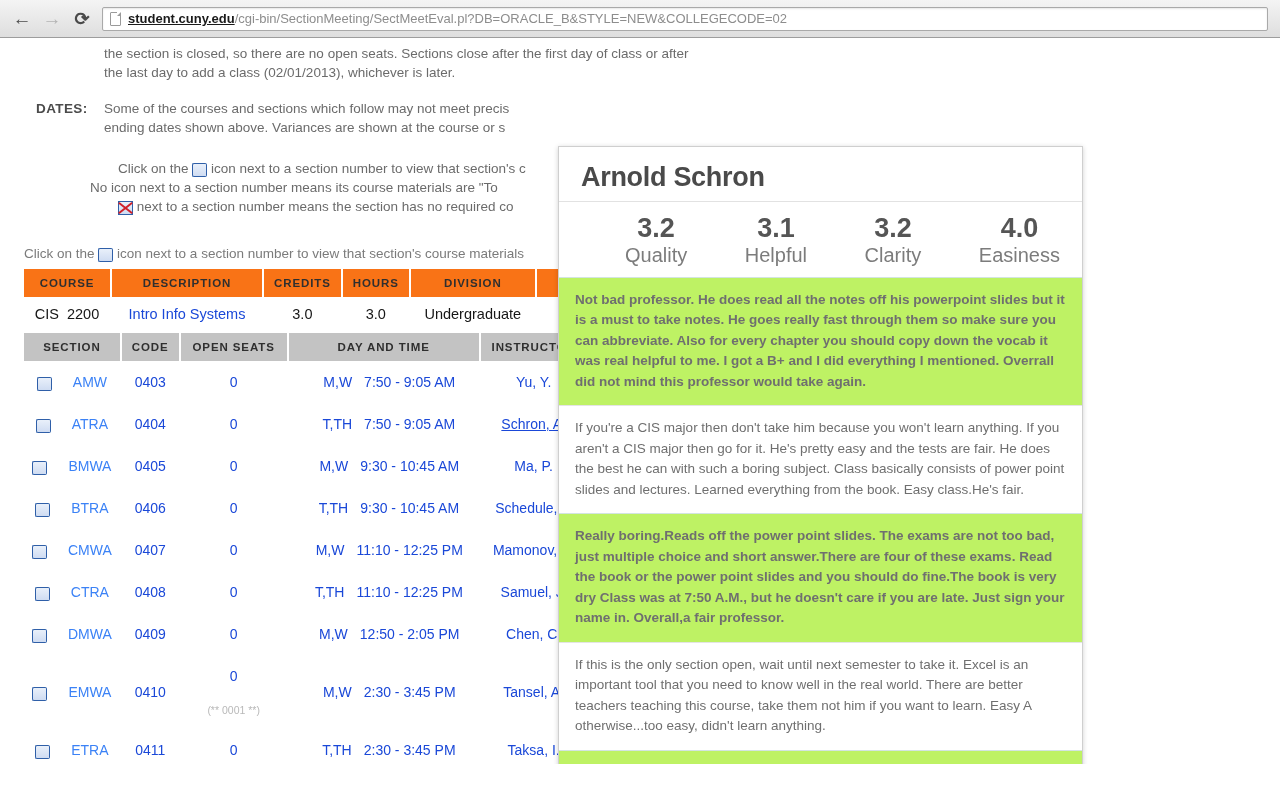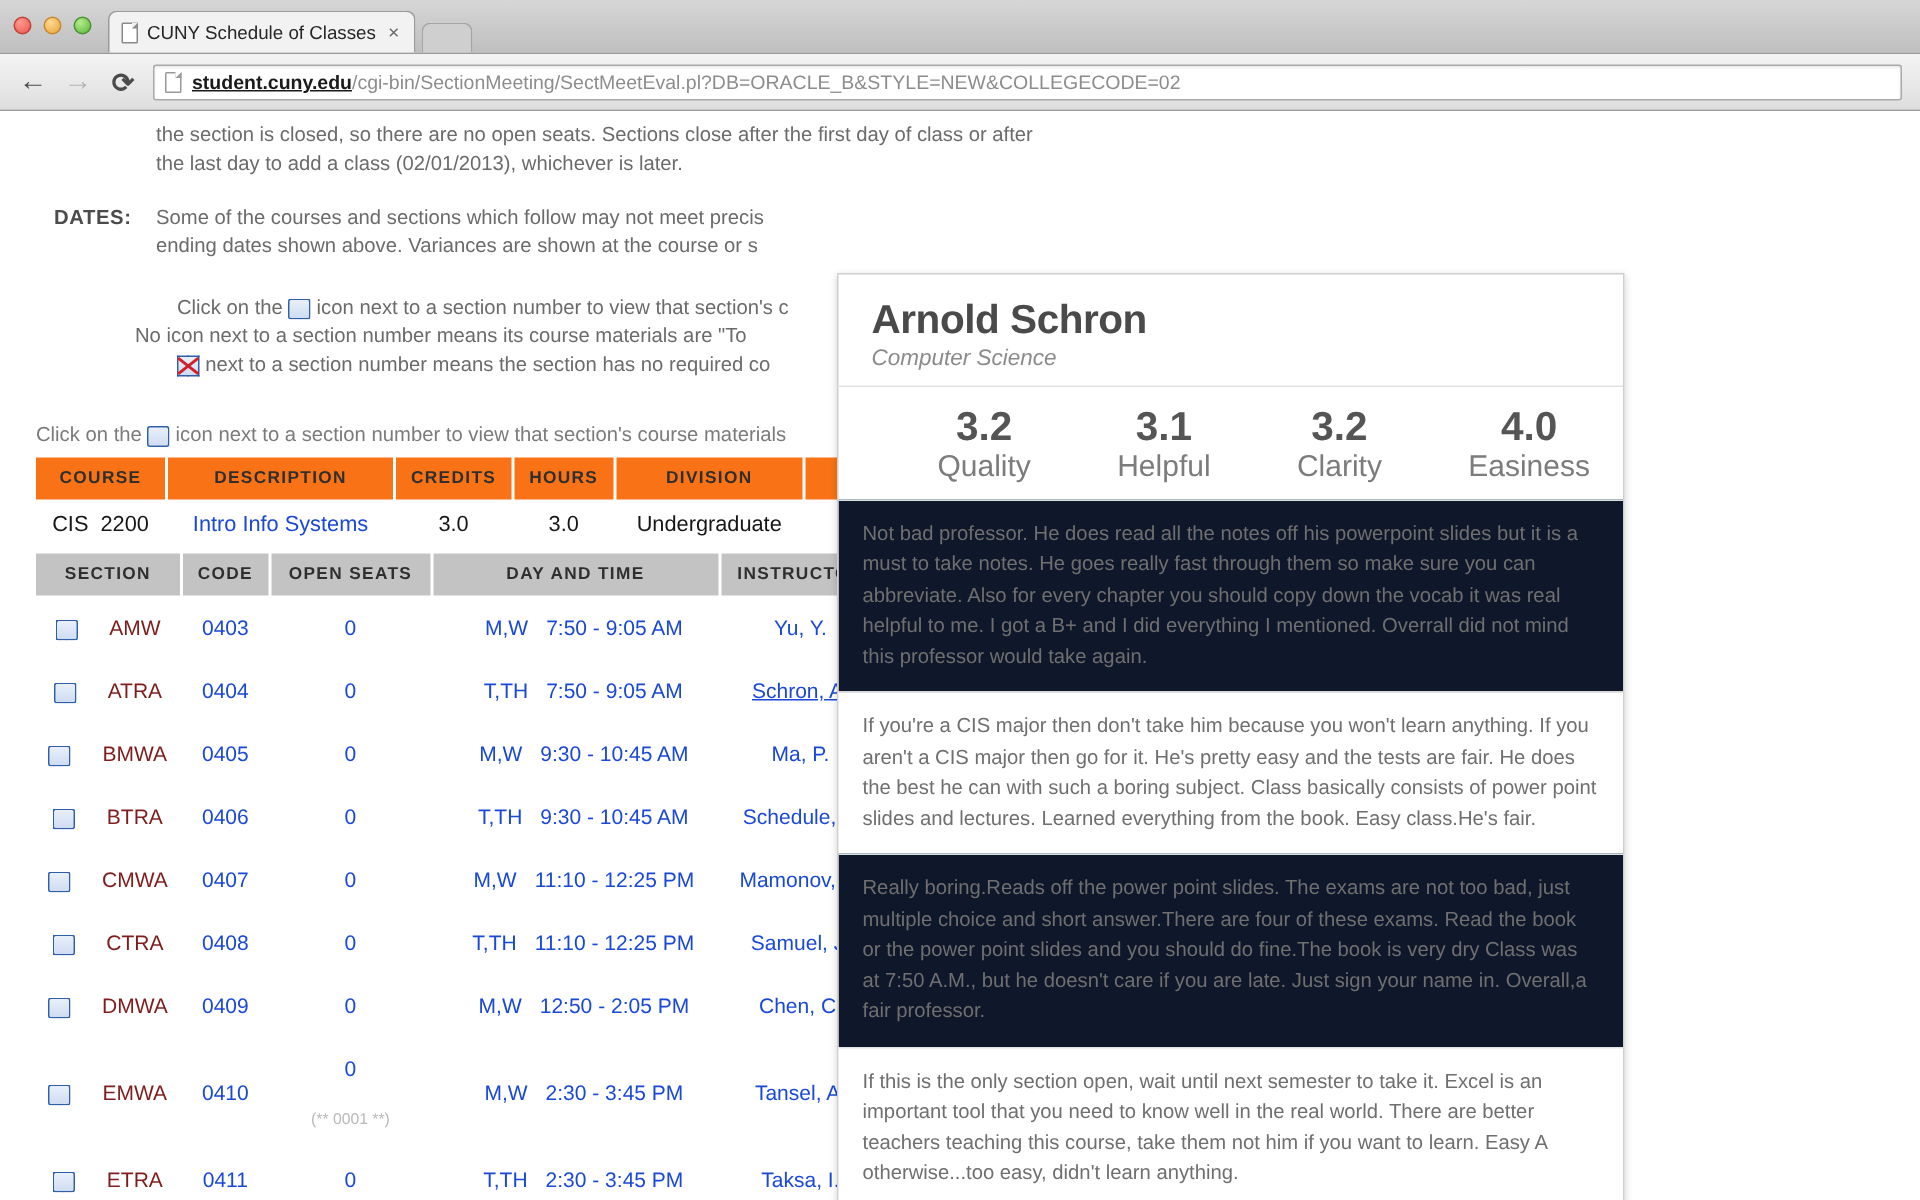--- a/index.html
+++ b/index.html
@@ -204,21 +204,21 @@
   td.course-desc { color: #1a48d8; }
 
   tr.section-row td {
     font-size: 14px;
     padding: 13px 8px;
     text-align: center;
     white-space: nowrap;
     color: #1a48d8;
   }
   td.sec-name { text-align: left; padding-left: 12px; }
-  td.sec-name .sec-link { color: #7f1d1d; margin-left: 21px; }
+  td.sec-name .sec-link { color: #3b82f6; margin-left: 21px; }
   td.seats { color: #d91a12; position: relative; }
   td.seats .seat-note {
     display: block;
     font-size: 10.5px; color: #b9b9b9;
     margin-top: 20px;
   }
   td.instructor .instr-link { color: #1a48d8; }
   td.instructor .instr-link.hovered { text-decoration: underline; }
   td.daytime .dt-days { display: inline-block; min-width: 40px; text-align: right; }
   td.daytime .dt-time { display: inline-block; margin-left: 12px; }
@@ -256,41 +256,28 @@
   }
   .score-label { font-size: 20px; color: #7c7c7c; margin-top: 1px; }
 
   #rmp-reviews { }
   .review {
     font-size: 13.5px; line-height: 20.5px;
     color: #6f6f6f;
     padding: 12px 16px 13px 16px;
     border-top: 1px solid #e4e4e4;
   }
-  .review.tinted { background: #0f172a; border-top-color: #d3e4e1; }
+  .review.tinted { background: #bef264; border-top-color: #d3e4e1; font-weight: bold; }
   .review.plain  { background: #ffffff; }
 </style>
 </head>
 <body>
 
 <div id="browser-window">
 
-  <div id="tab-strip">
-    <div id="traffic-lights">
-      <div class="light light-close"></div>
-      <div class="light light-min"></div>
-      <div class="light light-max"></div>
-    </div>
-    <div id="browser-tab">
-      <span class="page-glyph"></span>
-      <span id="tab-title">CUNY Schedule of Classes</span>
-      <span id="tab-close">×</span>
-    </div>
-    <div id="new-tab-button"></div>
-  </div>
 
   <div id="toolbar">
     <span class="nav-btn">←</span>
     <span class="nav-btn disabled">→</span>
     <span class="nav-btn" id="reload-btn">⟳</span>
     <div id="omnibox">
       <span class="page-glyph2"></span>
       <span id="url-text"><span class="url-host">student.cuny.edu</span><span>/cgi-bin/SectionMeeting/SectMeetEval.pl?DB=ORACLE_B&amp;STYLE=NEW&amp;COLLEGECODE=02</span></span>
     </div>
   </div>
@@ -434,21 +421,20 @@
               </tr>
             </tbody>
         </table>
 
       </div>
     </div>
 
     <div id="rmp-popup">
       <div id="rmp-header">
         <div id="rmp-name">Arnold Schron</div>
-        <div id="rmp-dept">Computer Science</div>
       </div>
       <div id="rmp-scores">
           <div class="score-item">
             <div class="score-value">3.2</div>
             <div class="score-label">Quality</div>
           </div>
           <div class="score-item">
             <div class="score-value">3.1</div>
             <div class="score-label">Helpful</div>
           </div>

